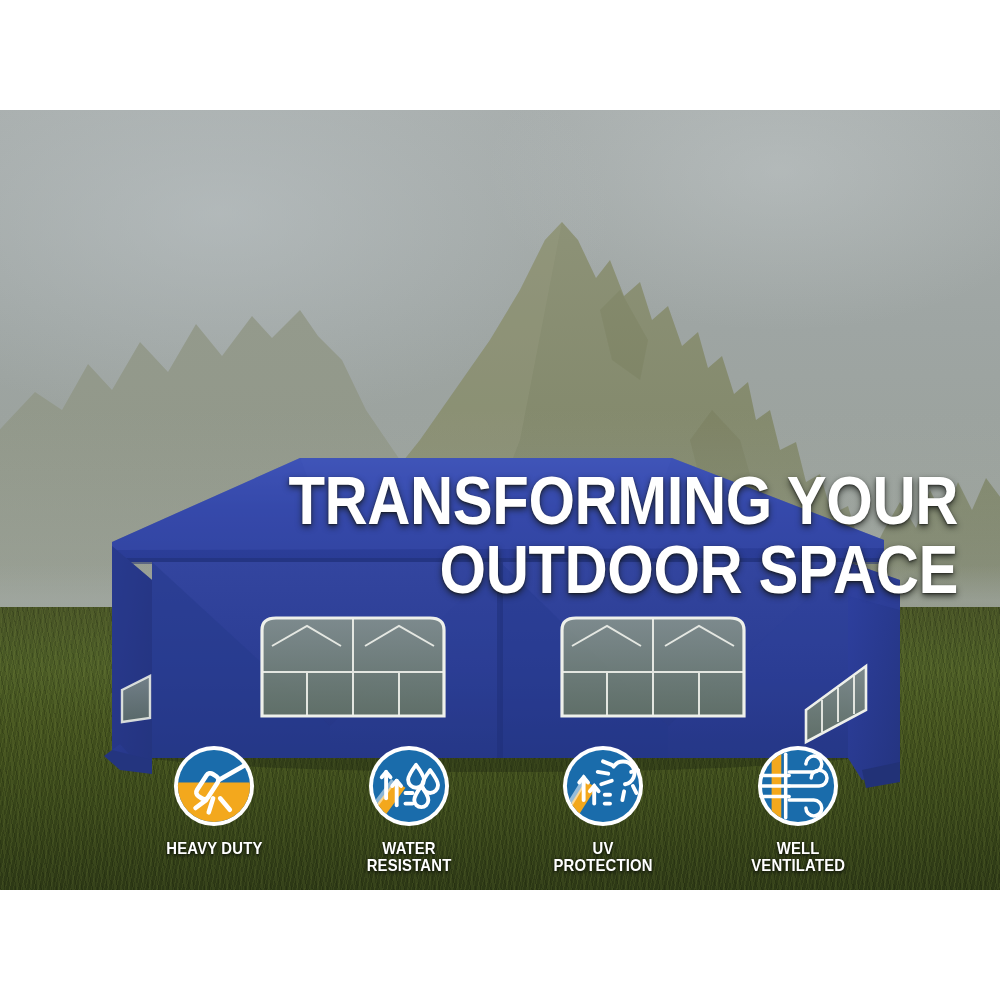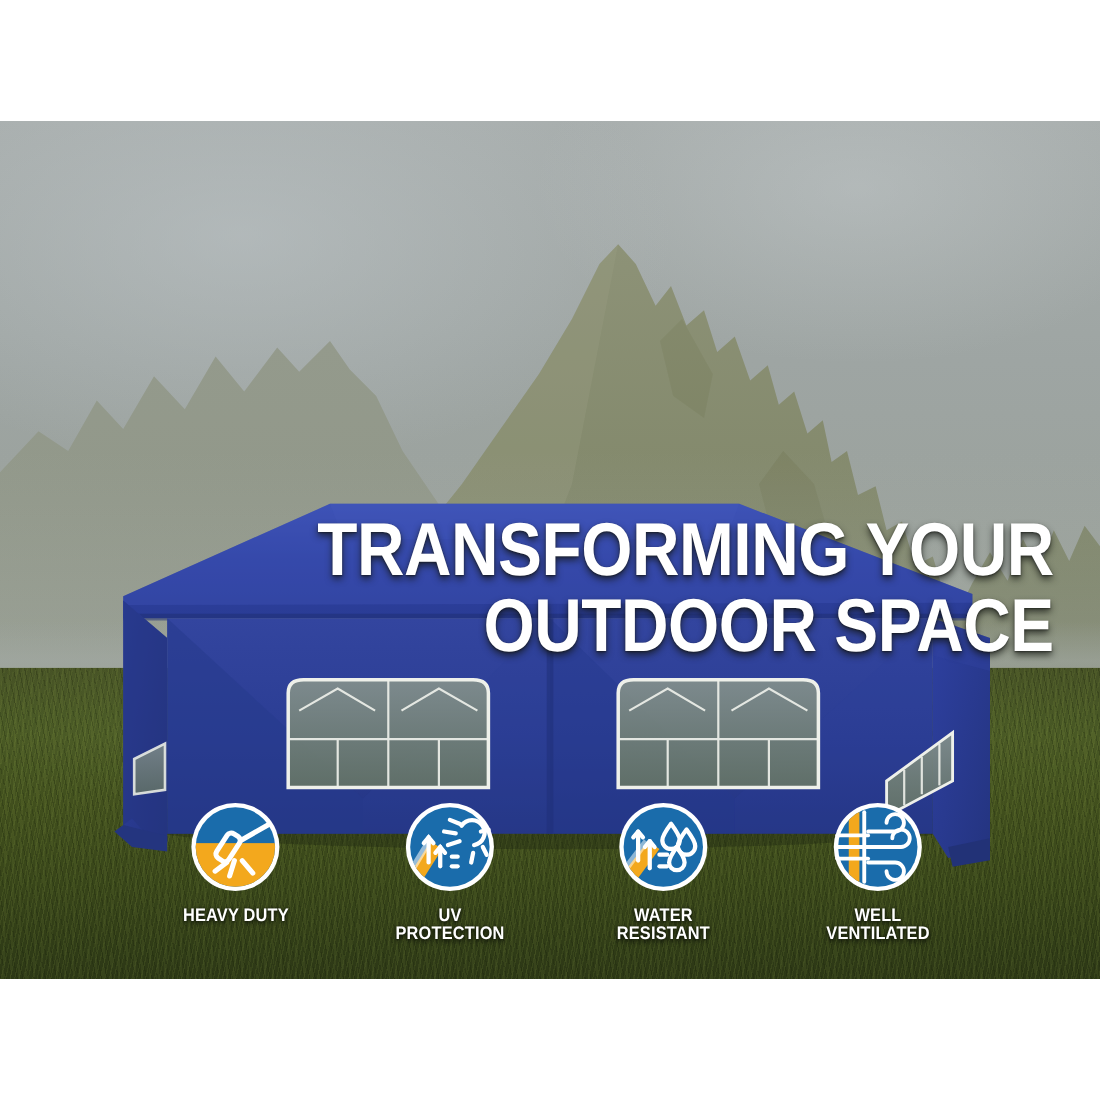--- a/index.html
+++ b/index.html
@@ -51,21 +51,21 @@
     display:block;color:#fff;font-weight:700;
     font-family:"Liberation Sans","DejaVu Sans",sans-serif;
     letter-spacing:-0.5px;line-height:.96;
     transform:scaleX(.88);transform-origin:center;
     text-shadow:0 3px 7px rgba(20,22,18,.72), 0 1px 2px rgba(20,22,18,.6);
   }
   .hl1{font-size:68px;}
   .hl2{font-size:68px;margin-top:4px;}
 
   
-  .features{position:absolute;left:150px;top:616px;width:712px;height:160px;
+  .features{position:absolute;left:150px;top:632px;width:712px;height:160px;
     display:flex;justify-content:space-between;align-items:flex-start;}
   .feature{width:128px;display:flex;flex-direction:column;align-items:center;}
   .ficon{width:88px;height:88px;}
   .ficon svg{display:block;width:88px;height:88px;}
   .flabel{margin-top:10px;text-align:center;color:#fff;
     font-family:"Liberation Sans","DejaVu Sans",sans-serif;
     font-weight:700;font-size:16.5px;line-height:1.05;letter-spacing:.2px;
     transform:scaleX(.9);transform-origin:center top;
     text-shadow:0 2px 4px rgba(12,16,8,.85), 0 0 3px rgba(12,16,8,.7);
     white-space:pre-line;}
@@ -242,20 +242,49 @@
             <g fill="none" stroke="#ffffff" stroke-width="5.2" stroke-linecap="round" stroke-linejoin="round">
               <path d="M84 27 L56 43"></path>
               <rect x="35" y="35" width="15" height="30" rx="5" transform="rotate(33 42 50)"></rect>
               <path d="M49 64 L44 80"></path>
               <path d="M57 64 L68 77"></path>
               <path d="M41 66 L29 75"></path>
             </g>
           </svg>
         </div>
         <div class="flabel">HEAVY DUTY</div>
+      </div>
+
+      <div class="feature">
+        <div class="ficon">
+          <svg viewBox="0 0 100 100">
+            <clipPath id="c3">
+                <circle cx="50" cy="50" r="41"></circle>
+              </clipPath>
+            <circle cx="50" cy="50" r="45.5" fill="#ffffff"></circle>
+            <g clip-path="url(#c3)">
+              <rect x="0" y="0" width="100" height="100" fill="#1a6cab"></rect>
+              <path d="M-12 104 L34 44 L46 52 L2 112 Z" fill="#f3a81d"></path>
+              <path d="M-14 100 L30 42 L35 46 L-8 104 Z" fill="#ffffff" opacity="0.5"></path>
+            </g>
+            <g fill="none" stroke="#ffffff" stroke-width="4.4" stroke-linecap="round" stroke-linejoin="round">
+              <path d="M24 64 L24 34"></path>
+                <path d="M19 40 L24 34 L29 40"></path>
+              <path d="M36 72 L36 44"></path>
+                <path d="M31 50 L36 44 L41 50"></path>
+              <path d="M46 58 L54 58"></path>
+                <path d="M46 70 L54 70"></path>
+              <path d="M58 26 q-9 12 -9 17 a9 9 0 0 0 18 0 q0 -5 -9 -17 Z"></path>
+              <path d="M74 32 q-9 12 -9 17 a9 9 0 0 0 18 0 q0 -5 -9 -17 Z"></path>
+              <path d="M64 50 q-8 11 -8 16 a8 8 0 0 0 16 0 q0 -5 -8 -16 Z"></path>
+            </g>
+          </svg>
+        </div>
+        <div class="flabel">WATER
+RESISTANT</div>
       </div>
 
       <div class="feature">
         <div class="ficon">
           <svg viewBox="0 0 100 100">
             <clipPath id="c2">
                 <circle cx="50" cy="50" r="41"></circle>
               </clipPath>
             <circle cx="50" cy="50" r="45.5" fill="#ffffff"></circle>
             <g clip-path="url(#c2)">
@@ -280,49 +309,20 @@
             </g>
           </svg>
         </div>
         <div class="flabel">UV
 PROTECTION</div>
       </div>
 
       <div class="feature">
         <div class="ficon">
           <svg viewBox="0 0 100 100">
-            <clipPath id="c3">
-                <circle cx="50" cy="50" r="41"></circle>
-              </clipPath>
-            <circle cx="50" cy="50" r="45.5" fill="#ffffff"></circle>
-            <g clip-path="url(#c3)">
-              <rect x="0" y="0" width="100" height="100" fill="#1a6cab"></rect>
-              <path d="M-12 104 L34 44 L46 52 L2 112 Z" fill="#f3a81d"></path>
-              <path d="M-14 100 L30 42 L35 46 L-8 104 Z" fill="#ffffff" opacity="0.5"></path>
-            </g>
-            <g fill="none" stroke="#ffffff" stroke-width="4.4" stroke-linecap="round" stroke-linejoin="round">
-              <path d="M24 64 L24 34"></path>
-                <path d="M19 40 L24 34 L29 40"></path>
-              <path d="M36 72 L36 44"></path>
-                <path d="M31 50 L36 44 L41 50"></path>
-              <path d="M46 58 L54 58"></path>
-                <path d="M46 70 L54 70"></path>
-              <path d="M58 26 q-9 12 -9 17 a9 9 0 0 0 18 0 q0 -5 -9 -17 Z"></path>
-              <path d="M74 32 q-9 12 -9 17 a9 9 0 0 0 18 0 q0 -5 -9 -17 Z"></path>
-              <path d="M64 50 q-8 11 -8 16 a8 8 0 0 0 16 0 q0 -5 -8 -16 Z"></path>
-            </g>
-          </svg>
-        </div>
-        <div class="flabel">WATER
-RESISTANT</div>
-      </div>
-
-      <div class="feature">
-        <div class="ficon">
-          <svg viewBox="0 0 100 100">
             <clipPath id="c4">
                 <circle cx="50" cy="50" r="41"></circle>
               </clipPath>
             <circle cx="50" cy="50" r="45.5" fill="#ffffff"></circle>
             <g clip-path="url(#c4)">
               <rect x="0" y="0" width="100" height="100" fill="#1a6cab"></rect>
               <rect x="20" y="0" width="11" height="100" fill="#f3a81d"></rect>
             </g>
             <g fill="none" stroke="#ffffff" stroke-width="4" stroke-linecap="round">
               <path d="M8 38 L40 38"></path>

